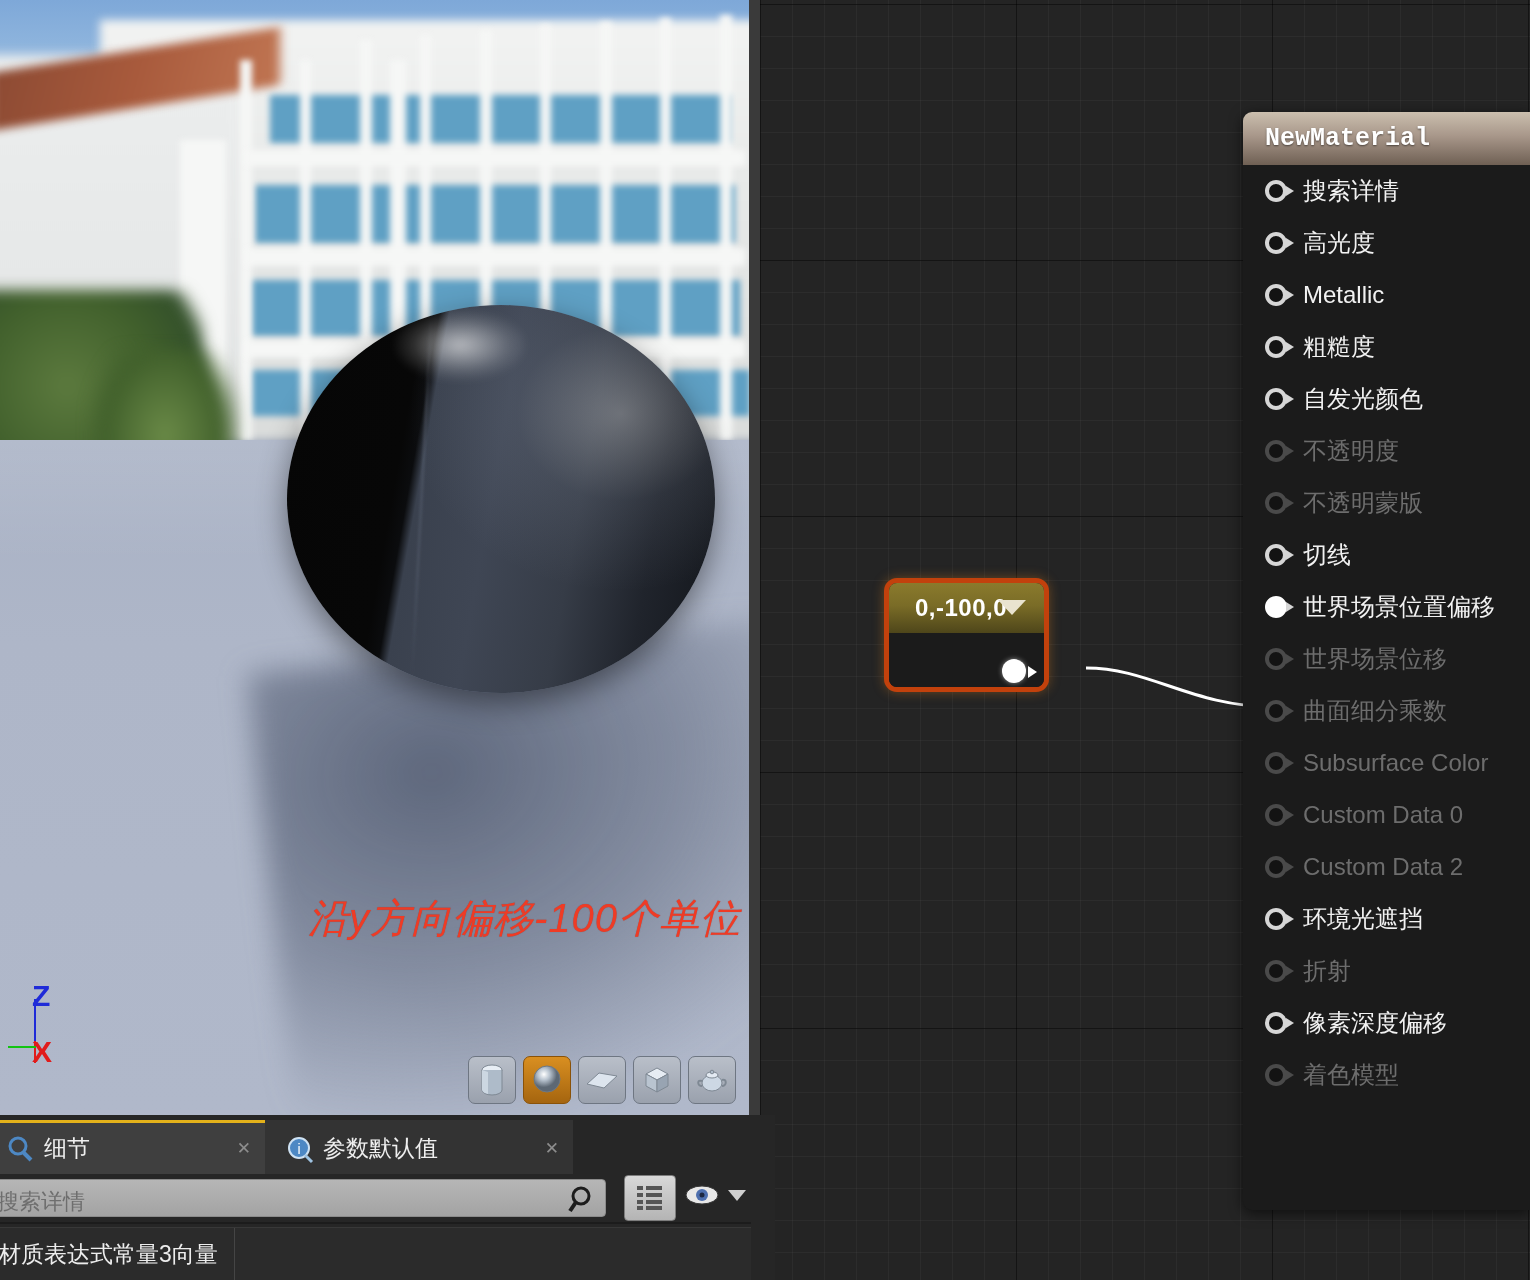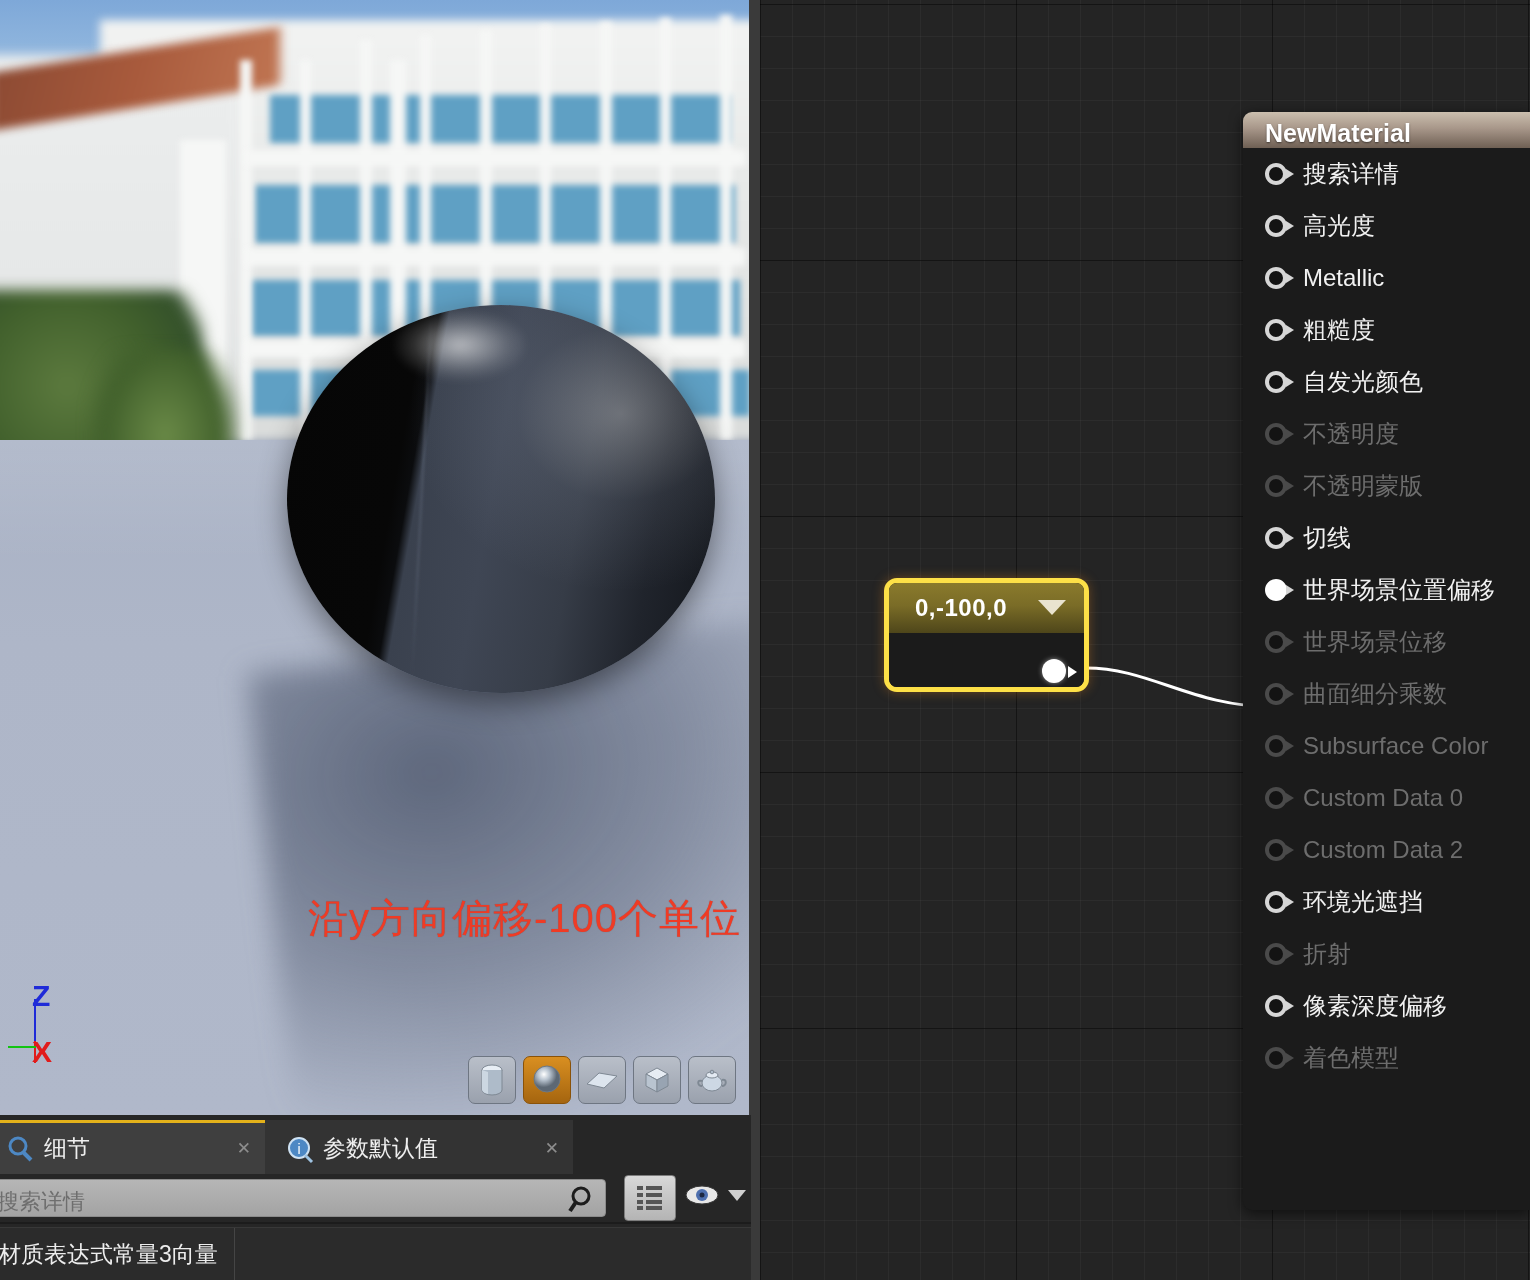--- a/index.html
+++ b/index.html
@@ -41,21 +41,21 @@
   .vp-sphere-seam{position:absolute;left:420px;top:318px;width:3px;height:360px;
                   background:linear-gradient(180deg,rgba(255,255,255,0) 0%,rgba(120,130,150,.25) 25%,rgba(120,130,150,.18) 70%,rgba(255,255,255,0) 100%);
                   transform:rotate(3deg);filter:blur(1px);}
   .vp-sphere-spec{position:absolute;left:395px;top:310px;width:130px;height:70px;border-radius:50%;
                   background:radial-gradient(ellipse at 50% 50%,rgba(255,255,255,.62) 0%,rgba(255,255,255,.12) 55%,rgba(255,255,255,0) 78%);
                   filter:blur(4px);}
   .vp-edge-r{position:absolute;left:749px;top:0;width:2px;height:1115px;background:#3a3a3a;}
 
   
   #annot{position:absolute;left:308px;top:891px;font-size:40px;color:#ef3b25;
-         letter-spacing:1px;white-space:nowrap;text-shadow:0 0 1px rgba(0,0,0,.25);}
+         letter-spacing:1px;white-space:nowrap;text-shadow:0 0 1px rgba(0,0,0,.25);font-style:italic;}
 
   
   #gizmo{position:absolute;left:8px;top:985px;width:80px;height:95px;}
   .gz-z{position:absolute;left:26px;top:14px;width:2px;height:52px;background:#1f2bd8;}
   .gz-x{position:absolute;left:26px;top:56px;width:2px;height:22px;background:#e11b1b;}
   .gz-y{position:absolute;left:0px;top:61px;width:28px;height:2px;background:#12c412;}
   .gz-lz{position:absolute;left:24px;top:-6px;color:#1f2bd8;font-size:30px;font-weight:700;}
   .gz-lx{position:absolute;left:24px;top:50px;color:#e11b1b;font-size:30px;font-weight:700;}
 
   
@@ -71,58 +71,58 @@
     background-image:linear-gradient(to right,rgba(255,255,255,.035) 1px,transparent 1px),
                      linear-gradient(to bottom,rgba(255,255,255,.035) 1px,transparent 1px);
     background-size:32px 32px;background-position:9px 4px;}
   #grid-major{position:absolute;inset:0;
     background-image:linear-gradient(to right,rgba(0,0,0,.55) 1px,transparent 1px),
                      linear-gradient(to bottom,rgba(0,0,0,.55) 1px,transparent 1px);
     background-size:256px 256px;background-position:9px 4px;}
   #graph-leftedge{position:absolute;left:0;top:0;width:9px;height:1280px;background:#3a3a3a;}
 
   
-  #const-node{position:absolute;left:884px;top:578px;width:205px;height:114px;
-              border:5px solid #fde047;border-radius:13px;box-sizing:border-box;
+  #const-node{position:absolute;left:884px;top:578px;width:165px;height:114px;
+              border:5px solid #c2410c;border-radius:13px;box-sizing:border-box;
               background:#181818;box-shadow:0 0 12px rgba(240,138,28,.35);overflow:hidden;}
   #const-head{position:absolute;left:0;top:0;right:0;height:50px;
               background:linear-gradient(180deg,#8a7a2c 0%,#7a6c27 45%,#4e461a 100%);
               display:flex;align-items:center;}
   #const-val{margin-left:26px;color:#fff;font-size:24px;font-weight:700;letter-spacing:.5px;}
   #const-caret{position:absolute;right:18px;top:17px;width:0;height:0;
                border-left:14px solid transparent;border-right:14px solid transparent;border-top:15px solid #e9e3cf;}
   #const-body{position:absolute;left:0;top:50px;right:0;bottom:0;background:#1b1b1b;}
   #const-out{position:absolute;right:18px;top:26px;width:24px;height:24px;border-radius:50%;
              background:#fff;box-shadow:0 0 5px rgba(255,255,255,.5);}
   #const-out-arrow{position:absolute;right:7px;top:33px;width:0;height:0;
              border-top:6px solid transparent;border-bottom:6px solid transparent;border-left:9px solid #fff;}
 
   
   #wire{position:absolute;left:0;top:0;width:779px;height:1280px;pointer-events:none;}
 
   
   #mat-node{position:absolute;left:1243px;top:112px;width:287px;height:1098px;
             background:#1b1b1b;border-radius:9px 0 0 9px;box-shadow:0 3px 14px rgba(0,0,0,.6);overflow:hidden;}
-  #mat-head{height:36px;background:linear-gradient(180deg,#cbbfae 0%,#a8978a 45%,#6f6054 100%);
-            display:flex;align-items:flex-end;}
+  #mat-head{height:53px;background:linear-gradient(180deg,#cbbfae 0%,#a8978a 45%,#6f6054 100%);
+            display:flex;align-items:center;font-family:Liberation Mono, monospace;}
   #mat-title{margin-left:22px;color:#fff;font-size:25px;font-weight:700;text-shadow:0 1px 2px rgba(0,0,0,.5);}
   .pin-row{height:52px;display:flex;align-items:center;padding-left:22px;box-sizing:border-box;}
   .pin{position:relative;width:22px;height:22px;flex:0 0 22px;}
   .pin .ring{position:absolute;left:0;top:0;width:22px;height:22px;border-radius:50%;
              border:4px solid #d6d6d6;box-sizing:border-box;background:#131313;}
   .pin .arw{position:absolute;left:21px;top:6px;width:0;height:0;
             border-top:5px solid transparent;border-bottom:5px solid transparent;border-left:8px solid #d6d6d6;}
   .pin.filled .ring{background:#fff;border-color:#fff;}
   .pin.dim .ring{border-color:#4a4a4a;background:#131313;}
   .pin.dim .arw{border-left-color:#4a4a4a;}
   .pin-label{margin-left:16px;color:#f2f2f2;font-size:24px;white-space:nowrap;}
   .pin-row.dim .pin-label{color:#6d6d6d;}
 
   
-  #bottom{position:absolute;left:0;top:1115px;width:751px;height:165px;background:#262626;overflow:hidden;}
+  #bottom{position:absolute;left:0;top:1115px;width:751px;height:165px;background:#262626;overflow:hidden;padding-left:24px;}
   #tabstrip{position:absolute;left:0;top:5px;height:54px;width:751px;display:flex;}
   .tab{height:54px;display:flex;align-items:center;box-sizing:border-box;position:relative;
        background:#3a3a3a;padding:0 14px 0 6px;}
   .tab.active{background:#3f3f3f;border-top:3px solid #e3b11a;}
   .tab.inactive{background:#333;border-top:3px solid transparent;}
   .tab-ico{width:30px;height:30px;flex:0 0 30px;margin-right:8px;}
   .tab-lbl{color:#efefef;font-size:23px;white-space:nowrap;}
   .tab-x{margin-left:auto;padding-left:26px;color:#8d8d8d;font-size:17px;}
   #searchrow{position:absolute;left:0;top:59px;width:751px;height:48px;}
   #searchbox{position:absolute;left:-8px;top:5px;width:614px;height:38px;border-radius:4px;

